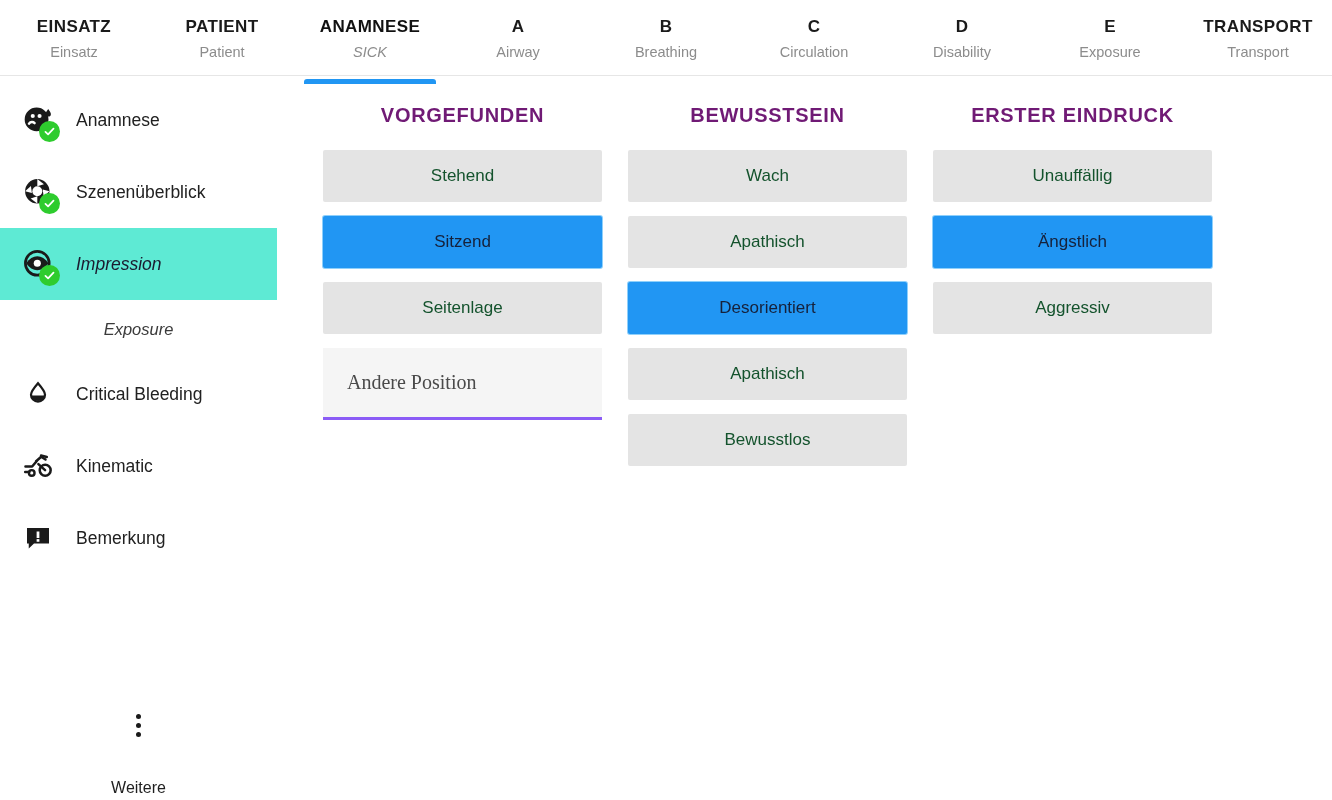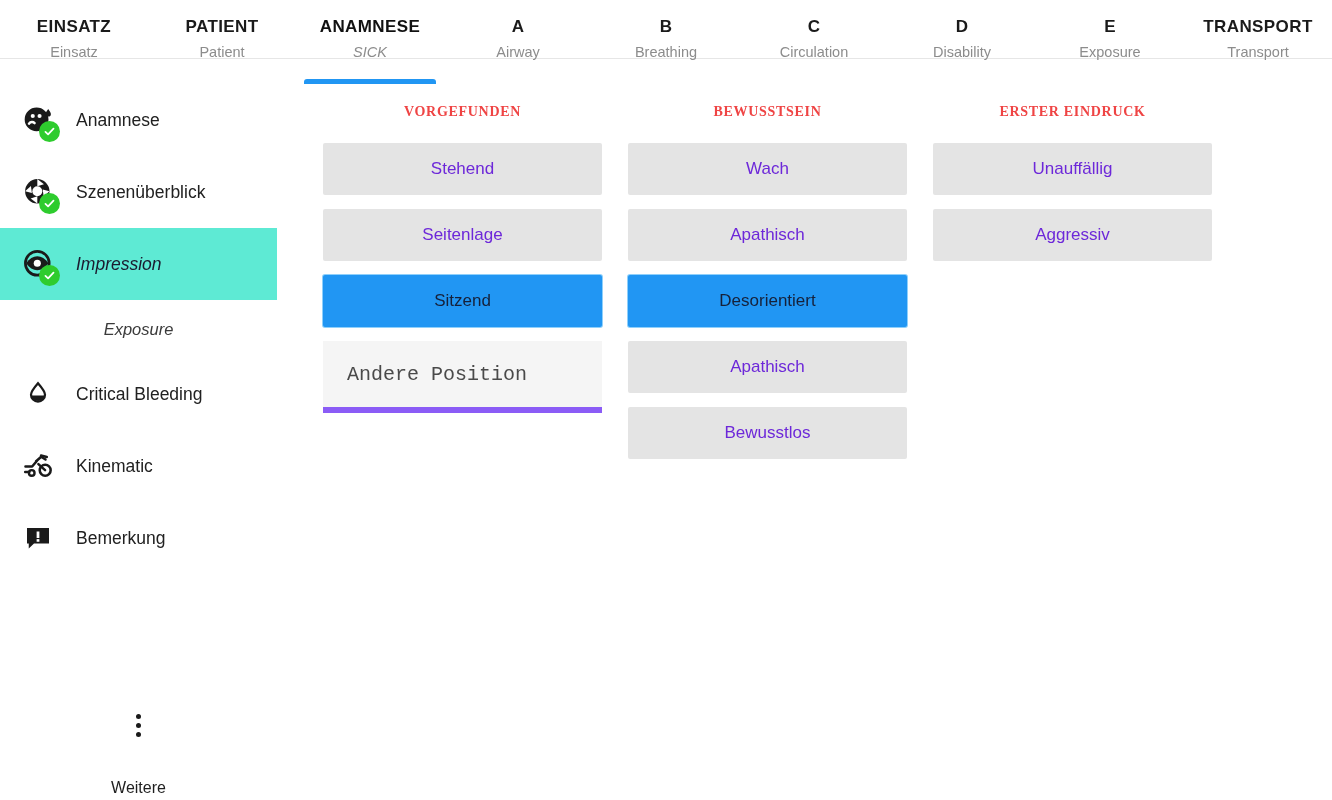--- a/index.html
+++ b/index.html
@@ -17,21 +17,21 @@
     width: 1332px;
     height: 800px;
     background: #ffffff;
   }
 
   
   .tabbar {
     position: absolute;
     top: 0; left: 0;
     width: 1332px;
-    height: 59px;
+    height: 76px;
     background: #ffffff;
     display: flex;
     align-items: flex-start;
     border-bottom: 1px solid #e6e6e6;
   }
 
   .tab {
     flex: 1 1 0;
     height: 84px;
     position: relative;
@@ -167,58 +167,57 @@
 
   .col {
     width: 305px;
     padding-top: 20px;
     display: flex;
     flex-direction: column;
     align-items: center;
   }
 
   .col-title {
-    font-size: 14px;
+    font-size: 20px;
     font-weight: bold;
     letter-spacing: 0.7px;
-    color: #ef4444;
+    color: #701a75;
     margin-bottom: 23px;
     white-space: nowrap;
-    font-family: Liberation Serif, serif;
   }
 
   .opt-btn {
     width: 279px;
     height: 52px;
     margin-bottom: 14px;
     background: #e4e4e4;
     border: none;
     border-radius: 2px;
     font-family: "Liberation Sans", sans-serif;
     font-size: 17px;
-    color: #6d28d9;
+    color: #14532d;
     display: flex;
     align-items: center;
     justify-content: center;
     cursor: pointer;
   }
   .opt-btn.selected {
     background: #2196f3;
     color: #16213a;
     box-shadow: 0 0 0 1px #8fd0fb;
   }
 
   .text-field {
     width: 279px;
     height: 72px;
     background: #f5f5f5;
     border: none;
-    border-bottom: 6px solid #8b5cf6;
+    border-bottom: 3px solid #8b5cf6;
     padding: 0 24px;
-    font-family: Liberation Mono, monospace;
+    font-family: Liberation Serif, serif;
     font-size: 20px;
     color: #4a4a4a;
     outline: none;
   }
   .text-field::placeholder { color: #4a4a4a; }
 </style>
 </head>
 <body>
 
 <div id="app">
@@ -368,32 +367,33 @@
           <span class="dot"></span>
       </span>
       <span class="more-label">Weitere</span>
     </div>
   </div>
 
   <div class="columns" id="columns">
       <div class="col">
         <div class="col-title">VORGEFUNDEN</div>
         <button class="opt-btn">Stehend</button>
+        <button class="opt-btn selected">Sitzend</button>
         <button class="opt-btn">Seitenlage</button>
-        <button class="opt-btn selected">Sitzend</button>
         <input type="text" class="text-field" placeholder="Andere Position" style="">
       </div>
       <div class="col">
         <div class="col-title">BEWUSSTSEIN</div>
         <button class="opt-btn">Wach</button>
         <button class="opt-btn">Apathisch</button>
         <button class="opt-btn selected">Desorientiert</button>
         <button class="opt-btn">Apathisch</button>
         <button class="opt-btn">Bewusstlos</button>
       </div>
       <div class="col">
         <div class="col-title">ERSTER EINDRUCK</div>
         <button class="opt-btn">Unauffällig</button>
+        <button class="opt-btn selected">Ängstlich</button>
         <button class="opt-btn">Aggressiv</button>
       </div>
     </div>
 
 </div>
 
 </body></html>

